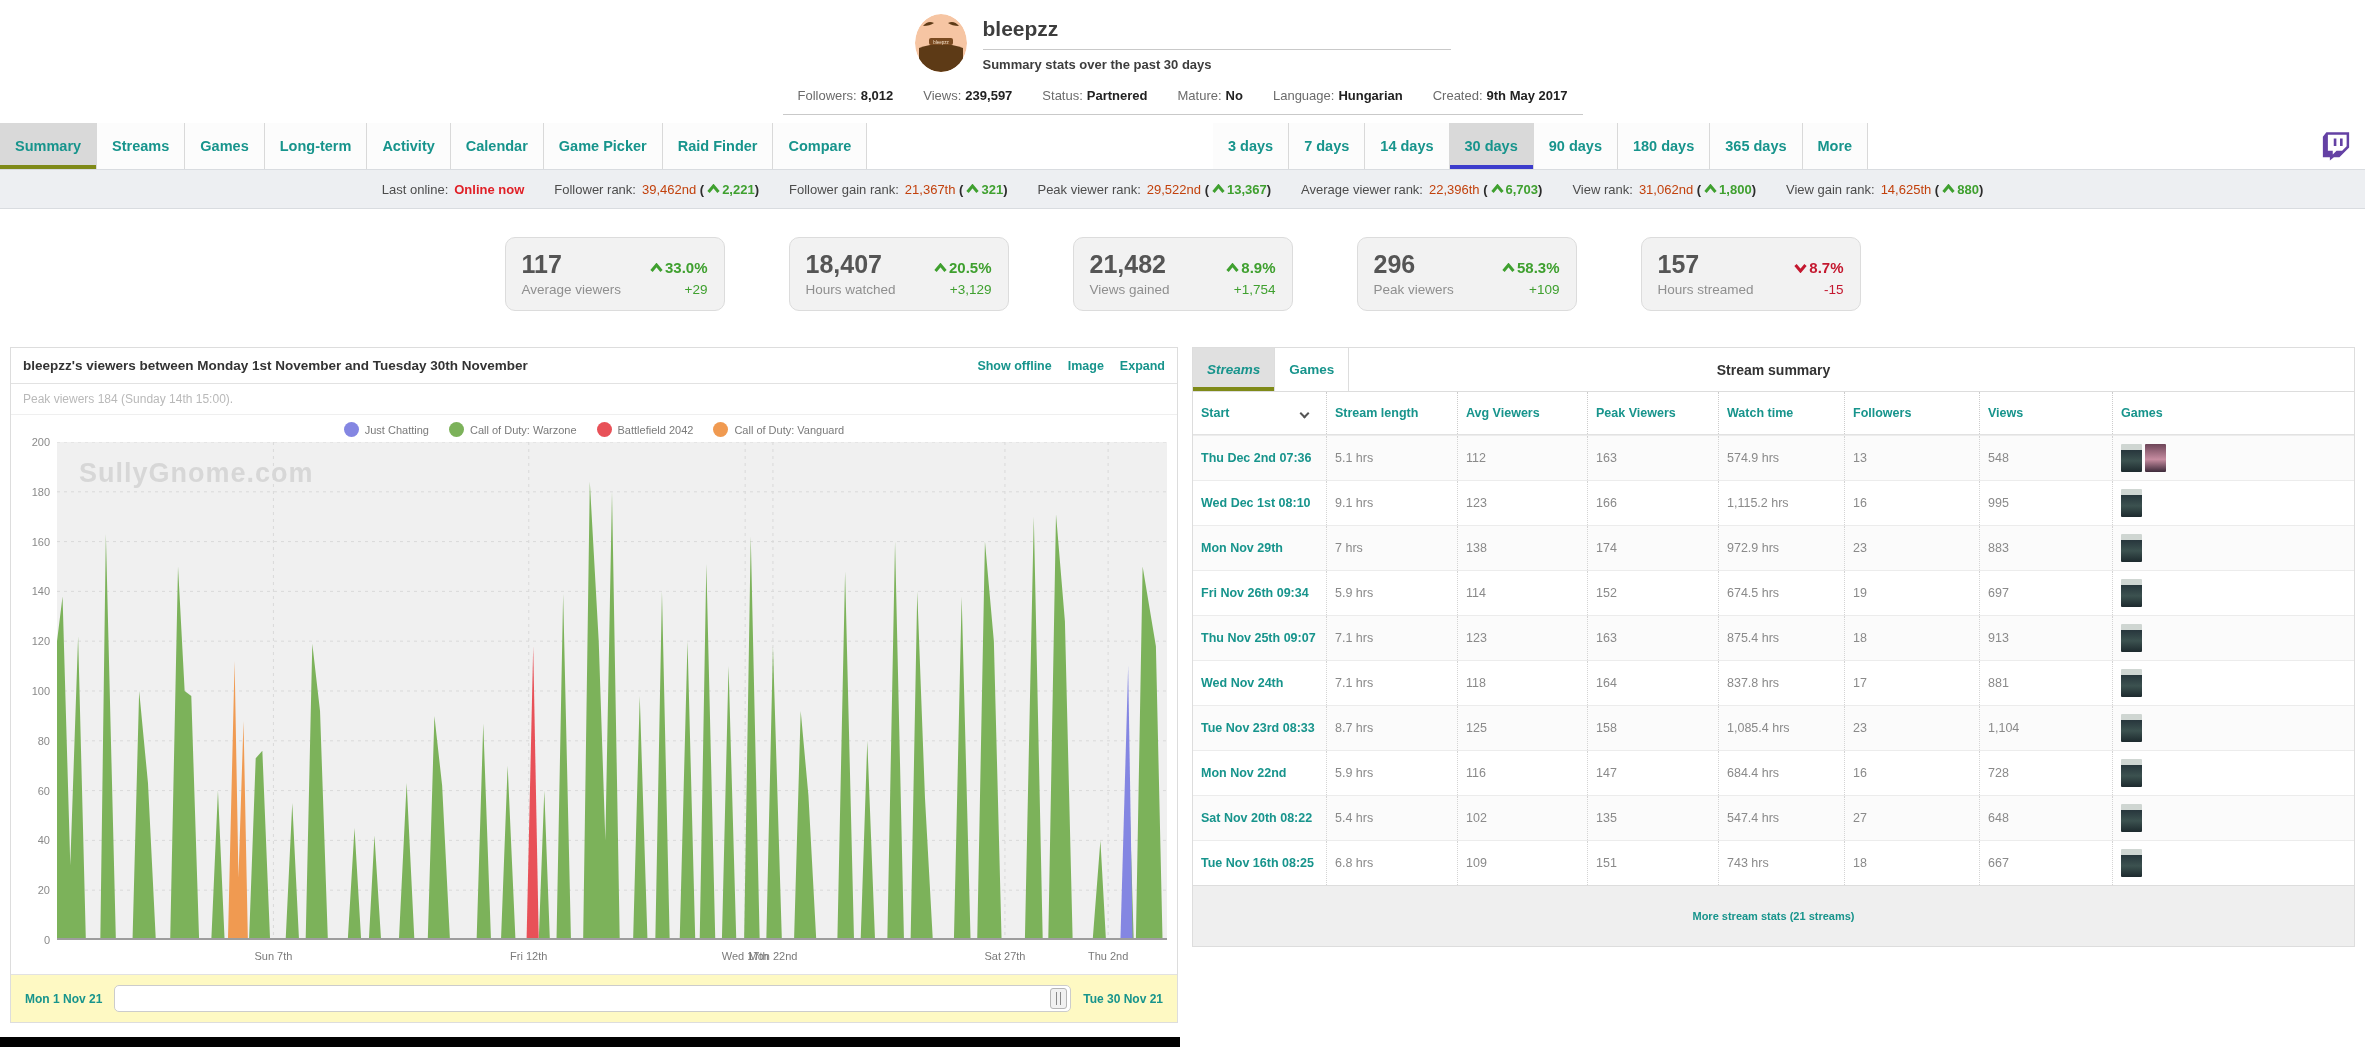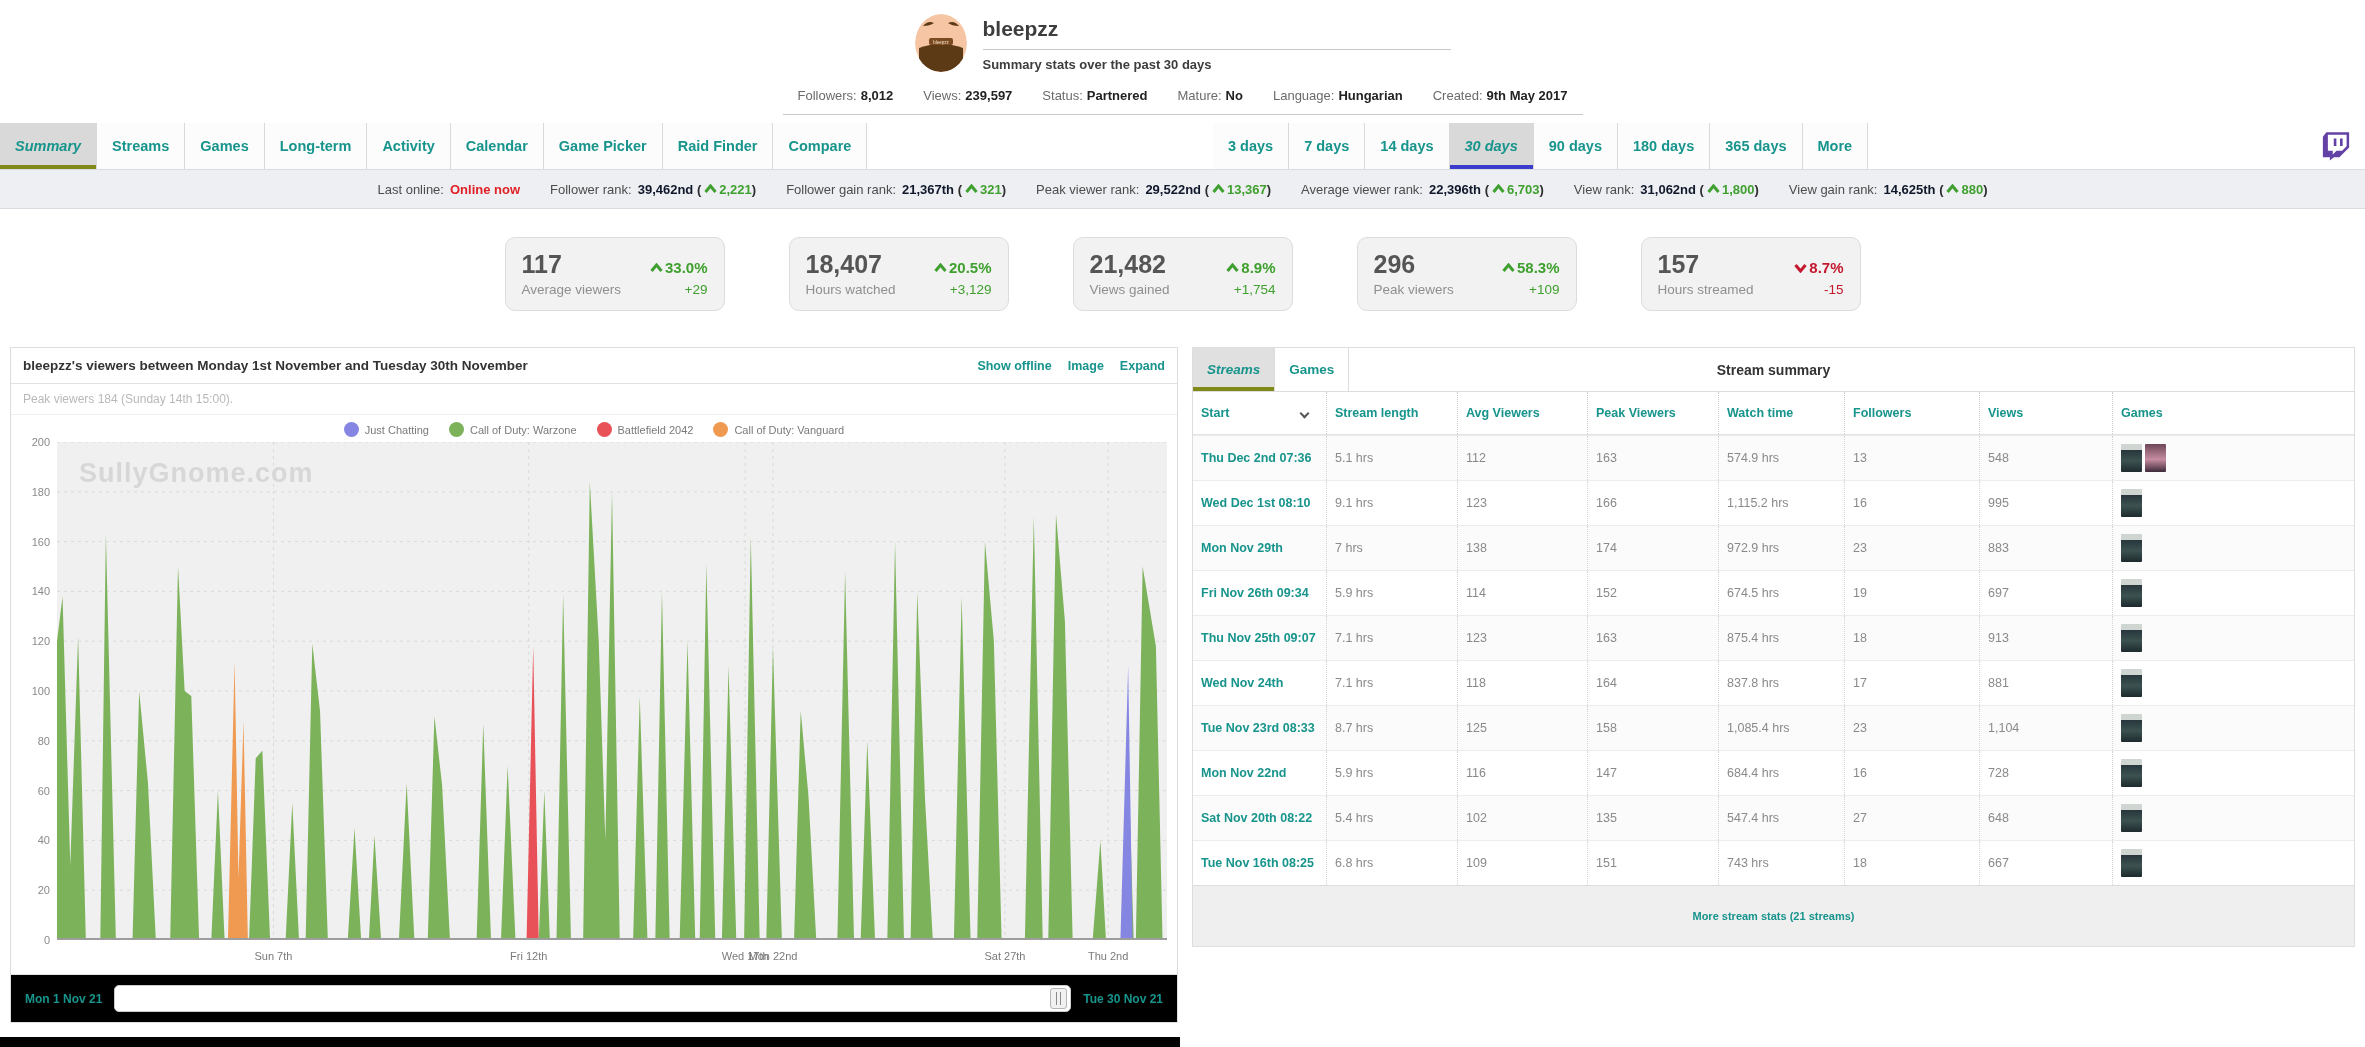--- a/index.html
+++ b/index.html
@@ -14,31 +14,31 @@
   .profile-sub { font-size:13px; font-weight:bold; color:#3d3d3d; margin-top:7px; }
   .profile-stats { display:flex; justify-content:center; gap:30px; margin:16px auto 0; width:800px;
     padding-bottom:11px; border-bottom:1px solid #c9c9c9; font-size:13px; }
   .pstat .lbl { color:#6b6b6b; }
   .pstat .val { color:#222; font-weight:bold; margin-left:4px; }
 
   
   .nav-bar { position:relative; display:flex; margin-top:8px; height:46px; }
   .tab { display:flex; align-items:center; padding:0 15px; font-size:14.5px; font-weight:bold; color:#17948c;
     background:#fcfcfc; border-right:1px solid #d9d9d9; cursor:pointer; white-space:nowrap; }
-  .tab.active { background:#d9d9d9; font-style:italic; box-shadow:inset 0 -4px 0 #7f8a18; }
+  .tab.active { background:#d9d9d9; box-shadow:inset 0 -4px 0 #7f8a18; }
   .range-tabs { position:absolute; left:1213px; top:0; height:46px; display:flex; }
   .range-tabs .tab.active { box-shadow:inset 0 -4px 0 #3c3ccc; }
   .twitch-corner { position:absolute; right:14px; top:8px; width:30px; height:30px; }
 
   
   .status-bar { display:flex; justify-content:center; align-items:center; gap:30px; height:40px;
     background:#edeff2; border-top:1px solid #d9dce0; border-bottom:1px solid #d9dce0; font-size:13px; }
   .sb-label { color:#4c4c4c; }
   .sb-red { color:#e01f26; font-weight:bold; margin-left:6px;text-align:center; }
-  .sb-value { color:#0f172a; font-weight:bold; margin-left:6px; }
+  .sb-value { color:#c2410c; font-weight:normal; margin-left:6px; }
   .sb-paren { color:#2c2c2c; font-weight:bold; }
   .sb-change { color:#3fa02f; font-weight:bold; }
   .caret { display:inline-block; vertical-align:middle; margin:0 2px 2px 3px; }
 
   
   .cards { display:flex; justify-content:center; gap:64px; margin-top:28px; }
   .card { width:220px; background:#f2f2f2; border:1px solid #dcdcdc; border-radius:10px; padding:12px 16px 13px; }
   .card-top { display:flex; justify-content:space-between; align-items:baseline; }
   .card-value { font-size:25px; font-weight:bold; color:#555; }
   .card-pct { font-size:15px; font-weight:bold; }
@@ -63,21 +63,21 @@
   .legend-item { display:flex; align-items:center; font-size:11px; color:#7a7a7a; }
   .legend-dot { width:15px; height:15px; border-radius:50%; margin-right:6px; }
   .plot-wrap { position:relative; height:498px; margin:2px 10px 0 46px; background:#f0f0f0; }
   .plot-wrap svg { position:absolute; inset:0; width:100%; height:100%; }
   .watermark { position:absolute; top:16px; left:22px; font-size:27px; font-weight:bold; color:#d7d7d7;
     letter-spacing:1px; z-index:2; }
   .y-label { position:absolute; right:100%; margin-right:7px; transform:translateY(-50%); font-size:11px; color:#8a8a8a; }
   .x-labels { position:relative; height:26px; margin:4px 10px 0 46px;text-align:right; }
   .x-label { position:absolute; top:6px; transform:translateX(-50%); font-size:11px; color:#7a7a7a; white-space:nowrap; }
   .scroll-row { display:flex; align-items:center; gap:12px; padding:10px 14px; margin-top:4px;
-    border-top:1px solid #e2e2e2; background:#000000; }
+    border-top:1px solid #e2e2e2; background:#fef9c3; }
   .scroll-date { font-size:12px; font-weight:bold; color:#17948c; white-space:nowrap; }
   .scroll-track { flex:1; height:27px; background:#fff; border:1px solid #ccc; border-radius:5px; position:relative; }
   .scroll-handle { position:absolute; right:3px; top:2px; bottom:2px; width:17px; background:#f1f1f1;
     border:1px solid #b5b5b5; border-radius:3px; display:flex; justify-content:center; align-items:center; gap:3px; }
   .scroll-handle i { width:1px; height:13px; background:#8a8a8a; }
 
   
   .table-tabs { position:relative; display:flex; height:44px; border-bottom:1px solid #ddd; }
   .ttab { display:flex; align-items:center; padding:0 14px; font-size:13.5px; font-weight:bold; color:#17948c;
     border-right:1px solid #ddd; cursor:pointer; background:#fff; z-index:2; }

